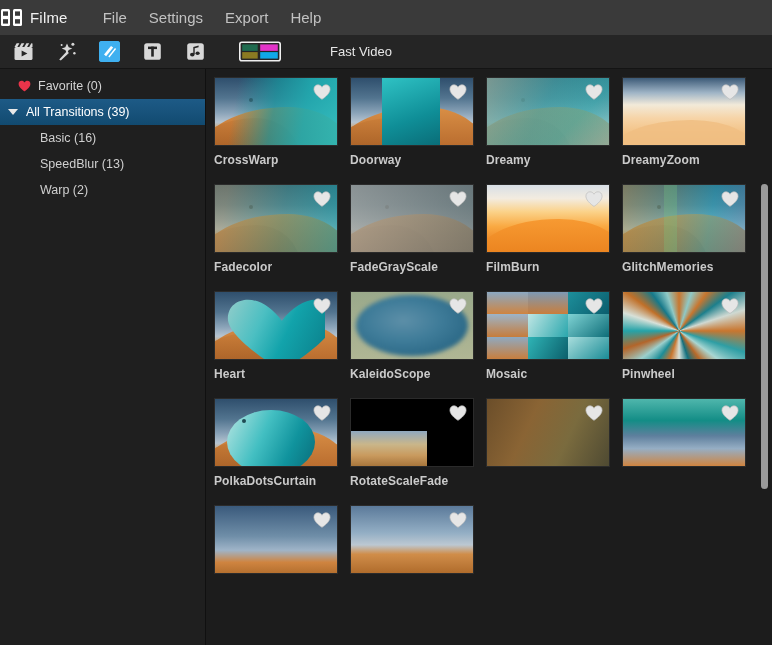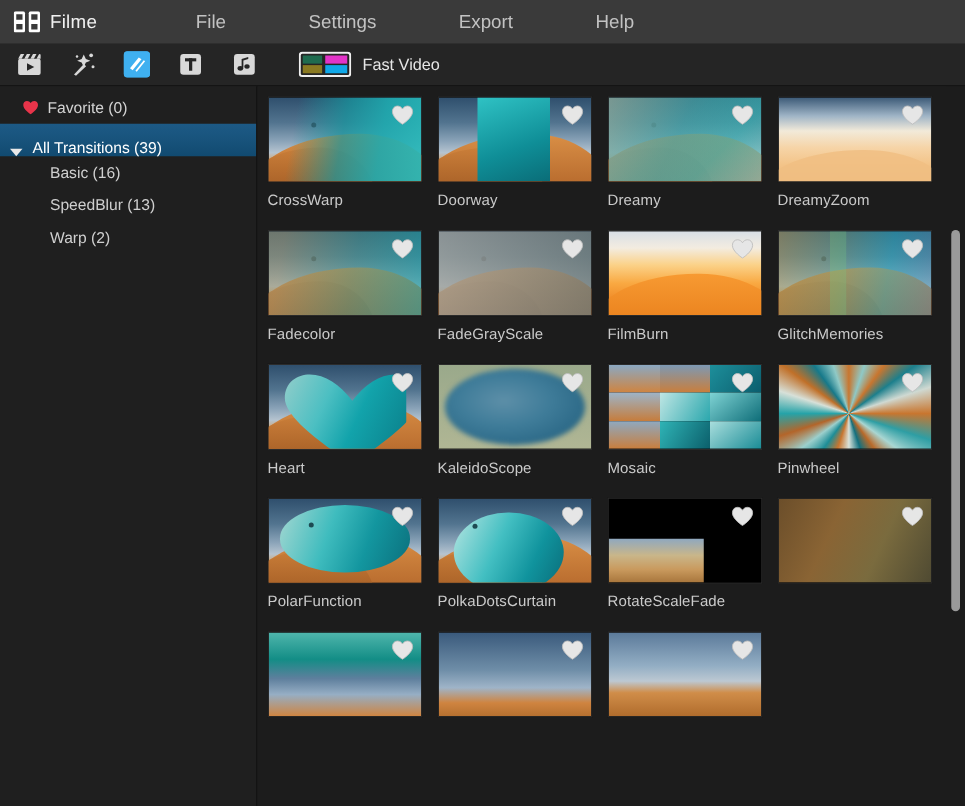--- a/index.html
+++ b/index.html
@@ -24,23 +24,22 @@
     flex-direction: column;
   }
 
   
   .menubar {
     height: 35px;
     min-height: 35px;
     background: #3a3a3a;
     display: flex;
     align-items: center;
-    padding-left: 11px;
+    padding-left: 1px;
     box-sizing: border-box;
-    gap: 44px;
   }
   .brand {
     display: flex;
     align-items: center;
     gap: 8px;
     margin-right: 24px;
   }
   .logo-icon {
     width: 21px;
     height: 17px;
@@ -98,20 +97,21 @@
   }
   .fv-icon {
     width: 42px;
     height: 21px;
     position: relative;
     display: block;
   }
   .fv-label {
     font-size: 13px;
     color: #e6e6e6;
+    margin-left: 40px;
   }
 
   
   .content {
     flex: 1;
     display: flex;
     min-height: 0;
     background: #1c1c1c;
   }
 
@@ -134,21 +134,20 @@
     cursor: default;
     position: relative;
     white-space: nowrap;
   }
   .side-row.favorite { padding-left: 18px; gap: 7px; }
   .side-row.group {
     padding-left: 4px;
     gap: 6px;
     background: linear-gradient(to bottom, #1d5a86 0%, #18537c 48%, #114a70 100%);
     color: #ffffff;
-    align-items: flex-end;
   }
   .side-row.child {
     padding-left: 40px;
     color: #cfcfcf;
   }
   .heart-small {
     width: 13px;
     height: 12px;
     display: block;
   }
@@ -180,20 +179,21 @@
     display: grid;
     grid-template-columns: repeat(4, 136px);
     column-gap: 0px;
     row-gap: 0px;
   }
   .cell {
     width: 136px;
     height: 107px;
     position: relative;
     cursor: default;
+    font-weight: bold;
   }
   .thumb {
     width: 124px;
     height: 69px;
     position: relative;
     overflow: hidden;
     background: #000;
     border: 1px solid #2b2b2b;
     box-sizing: border-box;
   }
@@ -539,36 +539,20 @@
               </div>
               <div class="cell-label">Pinwheel</div>
             </div>
             <div class="cell">
               <div class="thumb">
                 <div class="thumb-inner">
                   <div style="position:absolute;inset:0;background:linear-gradient(to bottom,#2f4f6d 0%,#52748f 30%,#8aa3b8 52%,#b6c4d0 66%,#cfa472 76%,#d8833c 100%)"></div>
                   <div style="position:absolute;left:-12%;top:44%;width:124%;height:70%;border-radius:58% 42% 0 0 / 100% 100% 0 0;background:linear-gradient(to bottom,#d98f46,#b3662a);"></div>
                   <div style="position:absolute;left:-20%;top:60%;width:90%;height:60%;border-radius:60% 40% 0 0 / 100% 100% 0 0;background:linear-gradient(to bottom,#c97d38,#9d5822);opacity:.85"></div>
                   <div style="position:absolute;left:28%;top:30%;width:4px;height:4px;border-radius:50%;background:#2b3b4a;opacity:.75"></div>
-                  <div style="position:absolute;left:7%;top:8%;width:86%;height:80%;border-radius:50%;background:linear-gradient(110deg,#a6d8d2 0%,#3fbcbe 38%,#13969f 66%,#0b6f7c 100%)"></div>
-                  <div style="position:absolute;left:26%;top:28%;width:4px;height:4px;border-radius:50%;background:#1d4a52"></div>
-                </div>
-                <div class="heart-badge"><svg width="18" height="16" viewBox="0 0 18 16">
-                    <path d="M9 15.4 C9 15.4 0.9 10.3 0.9 5.3 C0.9 2.5 2.8 0.8 5.0 0.8 C6.7 0.8 8.2 1.8 9 3.2 C9.8 1.8 11.3 0.8 13.0 0.8 C15.2 0.8 17.1 2.5 17.1 5.3 C17.1 10.3 9 15.4 9 15.4 Z" fill="#e6e6e6" stroke="#bdbdbd" stroke-width=".7"></path>
-                  </svg></div>
-              </div>
-              <div class="cell-label">PolarFunction</div>
-            </div>
-            <div class="cell">
-              <div class="thumb">
-                <div class="thumb-inner">
-                  <div style="position:absolute;inset:0;background:linear-gradient(to bottom,#2f4f6d 0%,#52748f 30%,#8aa3b8 52%,#b6c4d0 66%,#cfa472 76%,#d8833c 100%)"></div>
-                  <div style="position:absolute;left:-12%;top:44%;width:124%;height:70%;border-radius:58% 42% 0 0 / 100% 100% 0 0;background:linear-gradient(to bottom,#d98f46,#b3662a);"></div>
-                  <div style="position:absolute;left:-20%;top:60%;width:90%;height:60%;border-radius:60% 40% 0 0 / 100% 100% 0 0;background:linear-gradient(to bottom,#c97d38,#9d5822);opacity:.85"></div>
-                  <div style="position:absolute;left:28%;top:30%;width:4px;height:4px;border-radius:50%;background:#2b3b4a;opacity:.75"></div>
                   <div style="position:absolute;left:10%;top:16%;width:72%;height:96%;border-radius:50%;background:linear-gradient(115deg,#b8e6e2 0%,#43bfc2 40%,#10939d 70%,#0a6b78 100%)"></div>
                   <div style="position:absolute;left:22%;top:30%;width:4px;height:4px;border-radius:50%;background:#1e4b53"></div>
                 </div>
                 <div class="heart-badge"><svg width="18" height="16" viewBox="0 0 18 16">
                     <path d="M9 15.4 C9 15.4 0.9 10.3 0.9 5.3 C0.9 2.5 2.8 0.8 5.0 0.8 C6.7 0.8 8.2 1.8 9 3.2 C9.8 1.8 11.3 0.8 13.0 0.8 C15.2 0.8 17.1 2.5 17.1 5.3 C17.1 10.3 9 15.4 9 15.4 Z" fill="#e6e6e6" stroke="#bdbdbd" stroke-width=".7"></path>
                   </svg></div>
               </div>
               <div class="cell-label">PolkaDotsCurtain</div>
             </div>
             <div class="cell">

